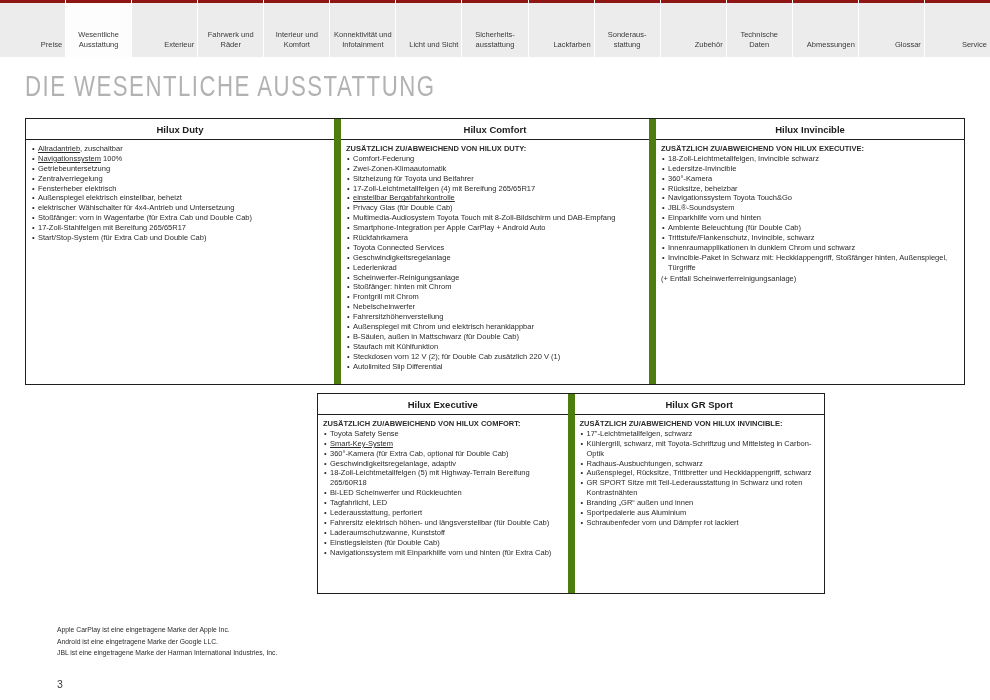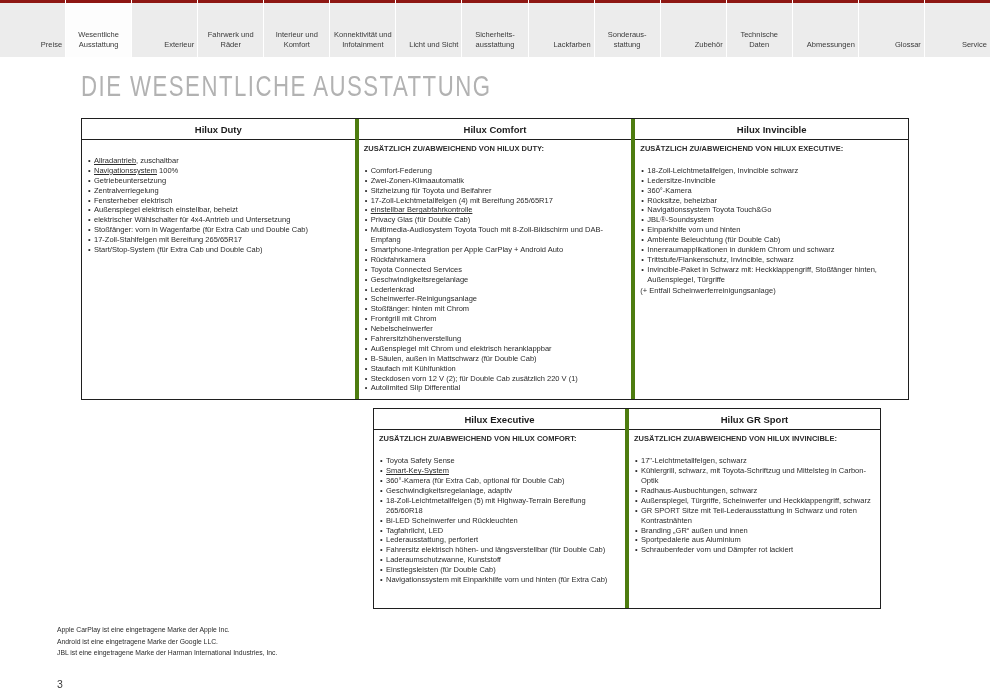--- a/index.html
+++ b/index.html
@@ -18,42 +18,42 @@
     flex:1 1 0; margin-right:1px; background:#ececec;
     border-top:3px solid var(--tab-accent, #8e1713);
     display:flex; align-items:flex-end; justify-content:flex-end;
     text-align:center; font-size:7.5px; line-height:1.35; color:#3a3a3a;
     padding:3px 3px 7px; cursor:pointer;
   }
   .tab:last-child { margin-right:0; }
   .tab.active { background:#fdfdfd; }
 
   
-  main { padding:0 81px; flex:1 1 auto; }
+  main { padding:0 25px; flex:1 1 auto; }
   .page-title {
     margin-top:12px; font-size:30px; font-weight:400; letter-spacing:2px;
     color:#b2b2b2; white-space:nowrap;
     transform:scaleX(0.74); transform-origin:left center;
   }
 
   
   .tables { margin-top:15px; }
   .eq-table { display:flex; border:1px solid #1f1f1f; background:#fff; }
   .eq-table.second { width:508px; margin-left:292px; margin-top:8px; }
-  .eq-col { flex:1 1 0; display:flex; flex-direction:column; border-right:4px solid #4d7c0f; min-width:0; }
+  .eq-col { flex:1 1 0; display:flex; flex-direction:column; border-right:7px solid #4d7c0f; min-width:0; }
   .eq-col:last-child { border-right:none; }
   .eq-col-header {
     height:21px; line-height:21px; text-align:center;
     font-weight:bold; font-size:9.5px; border-bottom:1px solid #1f1f1f; color:#1c1c1c;
   }
   .eq-col-body { padding:4px 5px 6px 5px; font-size:7.5px; line-height:1.32; flex:1 1 auto; }
   .eq-table.first .eq-col-body { min-height:244px; }
   .eq-table.second .eq-col-body { min-height:178px; }
   .eq-subtitle { font-weight:bold; }
-  .eq-list { list-style:none;margin-top:12px; }
+  .eq-list { list-style:none; }
   .eq-item { position:relative; padding-left:7px; }
   .eq-item::before { content:"\2022"; position:absolute; left:1px; top:0; }
   .eq-note { margin-top:1px; }
   .glossary-link { text-decoration:underline; cursor:pointer; }
 
   
   .footer { padding:0 57px 10px 57px; flex:0 0 auto; }
   .footnote { font-size:6.8px; line-height:1.65; color:#2b2b2b; }
   .page-number { margin-top:20px; font-size:10.5px; color:#3a3a3a; }
 </style>
@@ -167,22 +167,22 @@
               <div class="eq-subtitle">ZUSÄTZLICH ZU/ABWEICHEND VON HILUX EXECUTIVE:</div>
               <ul class="eq-list">
                 <li class="eq-item">18-Zoll-Leichtmetallfelgen, Invincible schwarz</li>
                 <li class="eq-item">Ledersitze-Invincible</li>
                 <li class="eq-item">360°-Kamera</li>
                 <li class="eq-item">Rücksitze, beheizbar</li>
                 <li class="eq-item">Navigationssystem Toyota Touch&amp;Go</li>
                 <li class="eq-item">JBL®-Soundsystem</li>
                 <li class="eq-item">Einparkhilfe vorn und hinten</li>
                 <li class="eq-item">Ambiente Beleuchtung (für Double Cab)</li>
+                <li class="eq-item">Trittstufe/Flankenschutz, Invincible, schwarz</li>
                 <li class="eq-item">Innenraumapplikationen in dunklem Chrom und schwarz</li>
-                <li class="eq-item">Trittstufe/Flankenschutz, Invincible, schwarz</li>
                 <li class="eq-item">Invincible-Paket in Schwarz mit: Heckklappengriff, Stoßfänger hinten, Außenspiegel, Türgriffe</li>
               </ul>
               <div class="eq-note">(+ Entfall Scheinwerferreinigungsanlage)</div>
             </div>
           </div>
         </div>
         <div class="eq-table second">
           <div class="eq-col">
             <div class="eq-col-header">Hilux Executive</div>
             <div class="eq-col-body">
@@ -204,21 +204,21 @@
             </div>
           </div>
           <div class="eq-col">
             <div class="eq-col-header">Hilux GR Sport</div>
             <div class="eq-col-body">
               <div class="eq-subtitle">ZUSÄTZLICH ZU/ABWEICHEND VON HILUX INVINCIBLE:</div>
               <ul class="eq-list">
                 <li class="eq-item">17"-Leichtmetallfelgen, schwarz</li>
                 <li class="eq-item">Kühlergrill, schwarz, mit Toyota-Schriftzug und Mittelsteg in Carbon-Optik</li>
                 <li class="eq-item">Radhaus-Ausbuchtungen, schwarz</li>
-                <li class="eq-item">Außenspiegel, Türgriffe, Scheinwerfer und Heckklappengriff, schwarz</li>
+                <li class="eq-item">Außenspiegel, Rücksitze, Trittbretter und Heckklappengriff, schwarz</li>
                 <li class="eq-item">GR SPORT Sitze mit Teil-Lederausstattung in Schwarz und roten Kontrastnähten</li>
                 <li class="eq-item">Branding „GR“ außen und innen</li>
                 <li class="eq-item">Sportpedalerie aus Aluminium</li>
                 <li class="eq-item">Schraubenfeder vorn und Dämpfer rot lackiert</li>
               </ul>
             </div>
           </div>
         </div>
       </section>
   </main>

